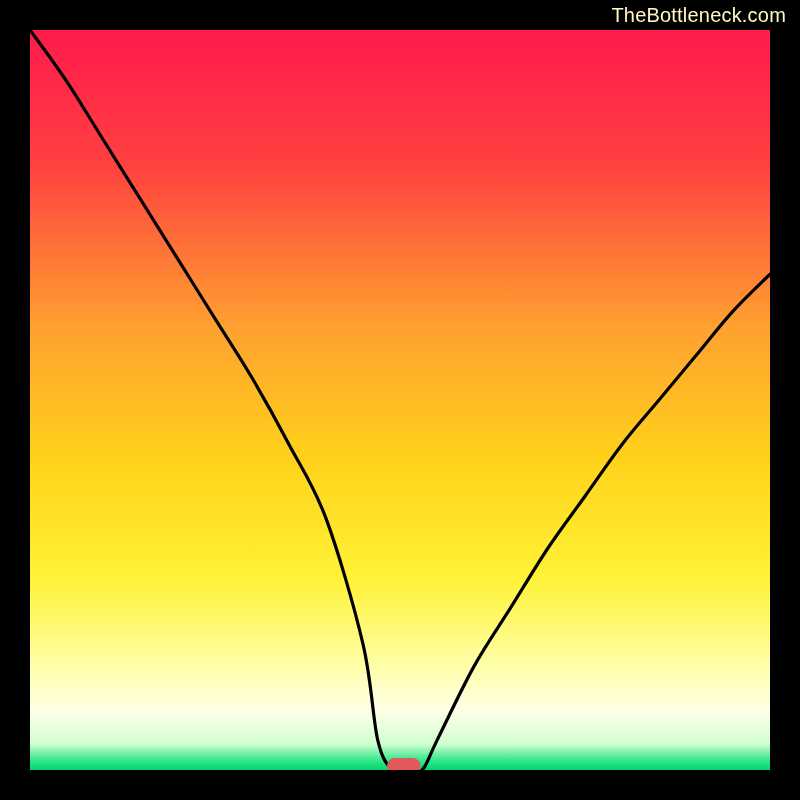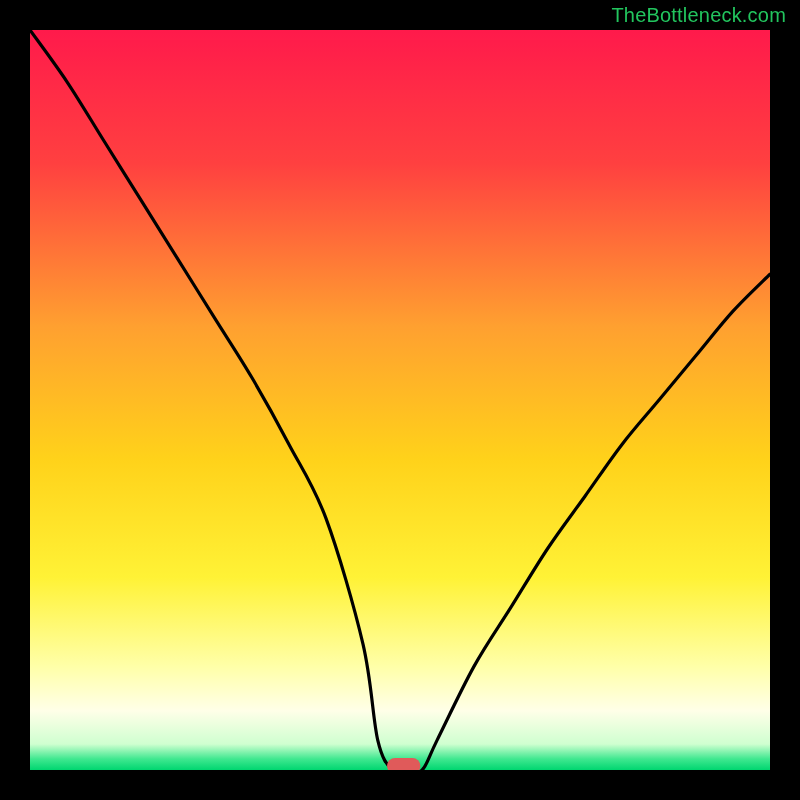--- a/index.html
+++ b/index.html
@@ -25,21 +25,21 @@
     height: 740px;
     overflow: hidden;
   }
   .plot-area svg {
     display: block;
   }
   .watermark {
     position: absolute;
     top: 4px;
     right: 14px;
-    color: #22c55e;
+    color: #fef9c3;
     font-size: 20px;
     font-weight: 500;
     letter-spacing: 0.2px;
   }
 </style>
 </head>
 <body>
 
 <div class="frame">
   <div class="watermark">TheBottleneck.com</div>

